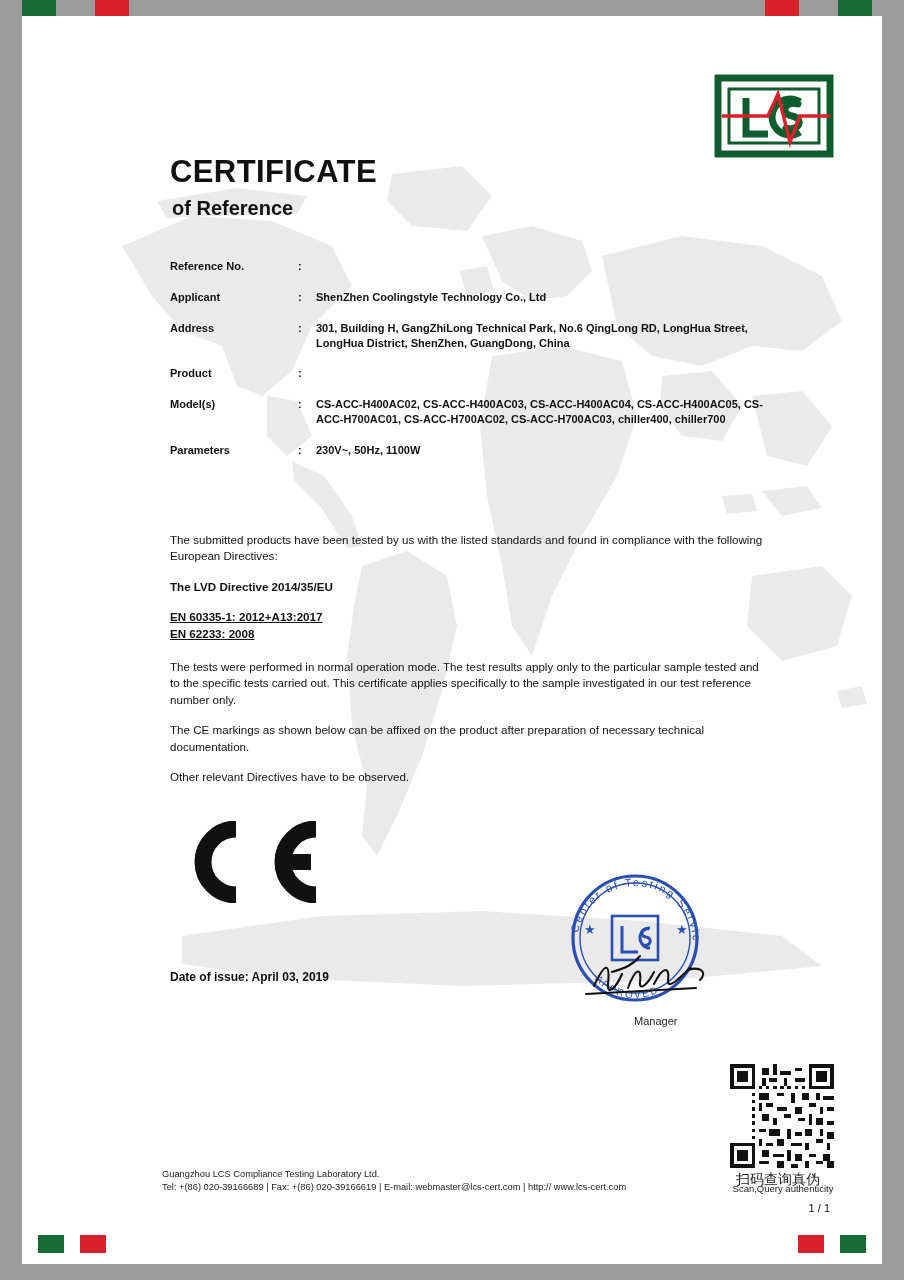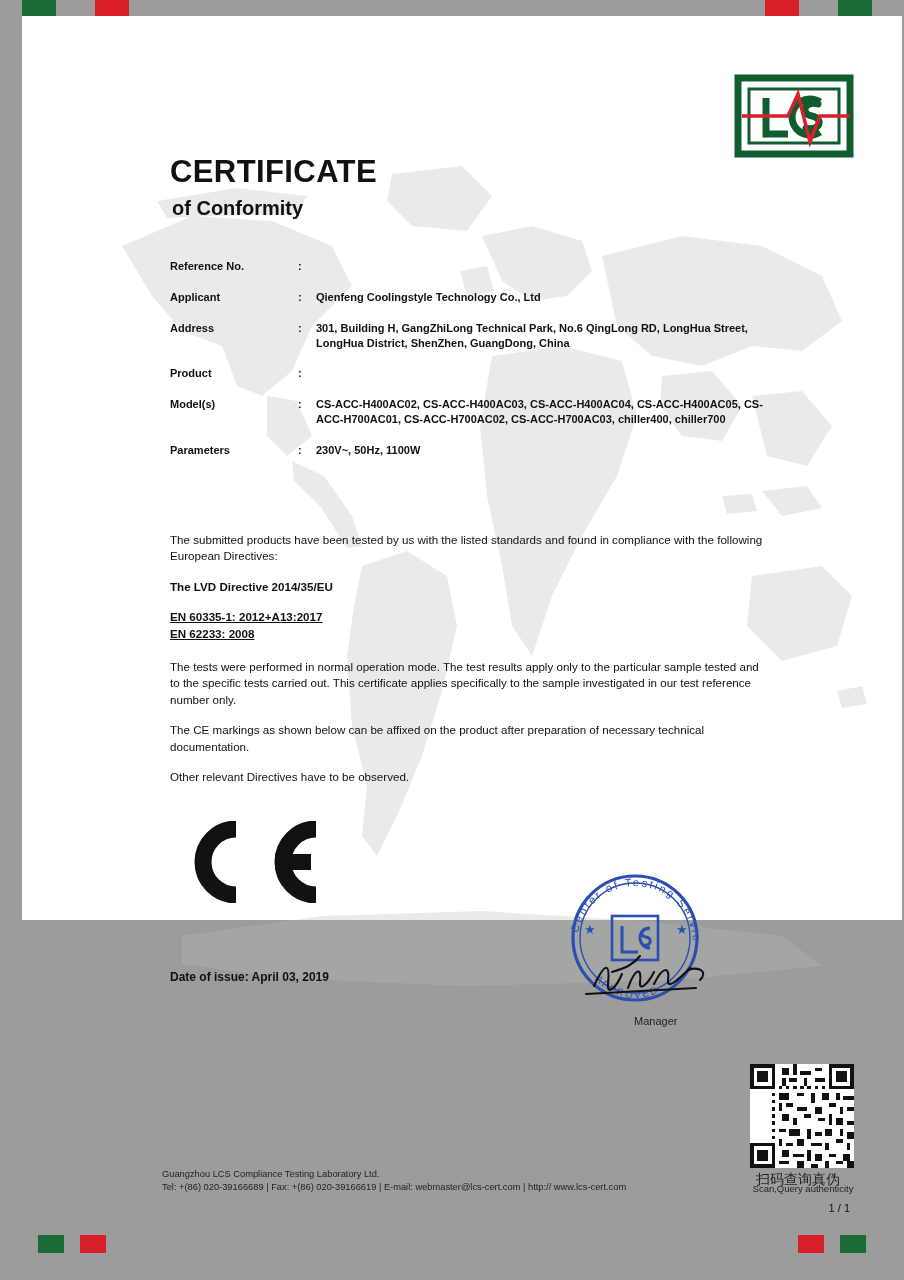--- a/index.html
+++ b/index.html
@@ -18,23 +18,22 @@
   
   .scan {
     position: absolute;
     left: 0; top: 0;
     width: 904px; height: 1280px;
     background: #9c9c9c;
   }
   .paper {
     position: absolute;
     left: 22px; top: 16px;
-    width: 860px; height: 904px;
+    width: 860px; height: 1248px;
     background: #ffffff;
-    padding-left: 20px;
   }
 
   
   .mark { position: absolute; }
   .mk-green { background: #1a6b35; }
   .mk-red   { background: #d8202a; }
 
   
   .t1 { left: 22px;  top: 0px; width: 34px; height: 16px; }
   .t2 { left: 95px;  top: 0px; width: 34px; height: 16px; }
@@ -238,34 +237,34 @@
 
       <path d="M88 28 A18 18 0 1 0 88 58" fill="none" stroke="#0f5c2e" stroke-width="7"></path>
 
       <path d="M86 30 C72 26 68 40 80 42 C92 44 88 58 74 54" fill="none" stroke="#0f5c2e" stroke-width="7" stroke-linecap="round"></path>
 
       <path d="M10 42 L56 42 L66 20 L78 68 L88 42 L118 42" fill="none" stroke="#d8202a" stroke-width="3.5"></path>
     </svg>
 
     <div class="title-block">
       <div class="title-main">CERTIFICATE</div>
-      <div class="title-sub">of Conformity</div>
+      <div class="title-sub">of Reference</div>
     </div>
 
     <div class="fields">
 
       <div class="frow">
         <div class="flabel">Reference No.</div>
         <div class="fcolon">:</div>
       </div>
 
       <div class="frow">
         <div class="flabel">Applicant</div>
         <div class="fcolon">:</div>
-        <div class="fvalue">Qienfeng Coolingstyle Technology Co., Ltd</div>
+        <div class="fvalue">ShenZhen Coolingstyle Technology Co., Ltd</div>
       </div>
 
       <div class="frow">
         <div class="flabel">Address</div>
         <div class="fcolon">:</div>
         <div class="fvalue">301, Building H, GangZhiLong Technical Park, No.6 QingLong RD, LongHua Street, LongHua District, ShenZhen, GuangDong, China</div>
       </div>
 
       <div class="frow">
         <div class="flabel">Product</div>

